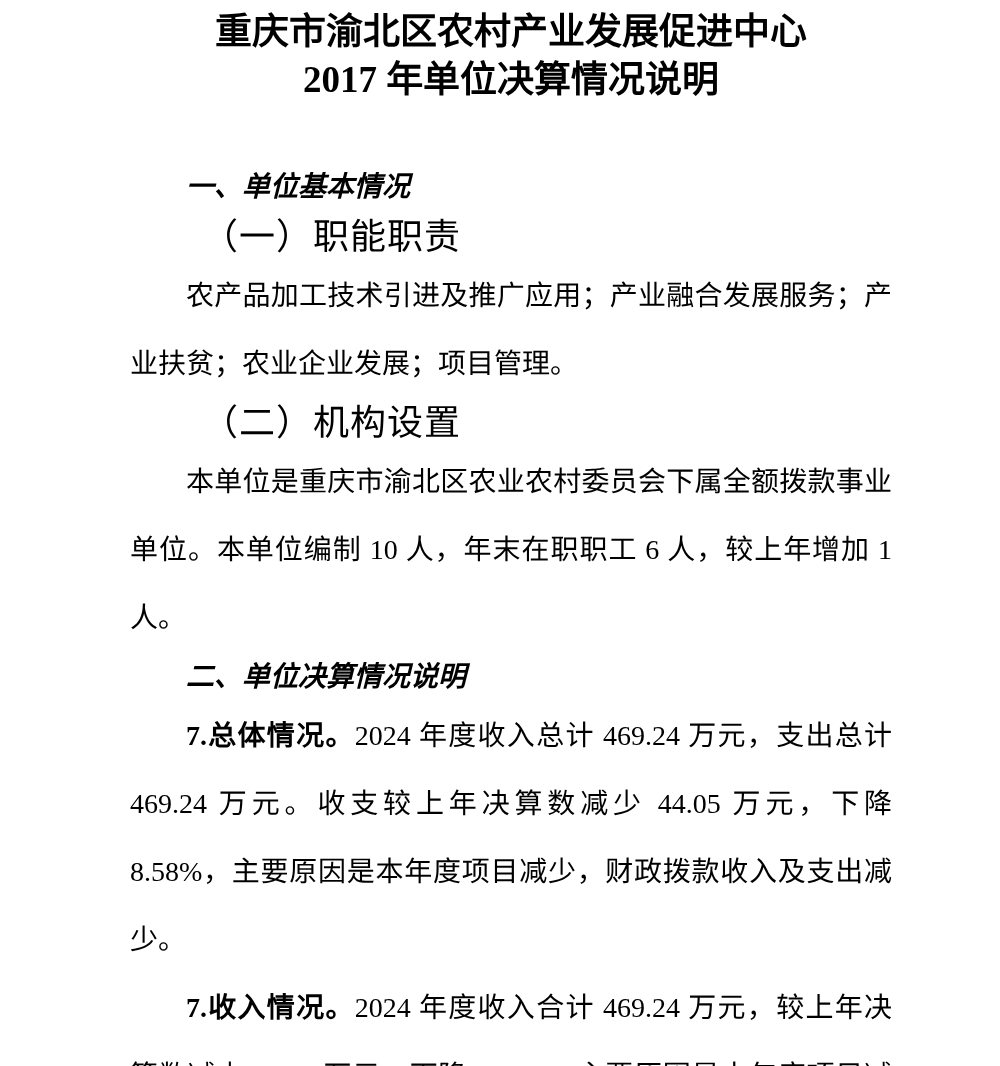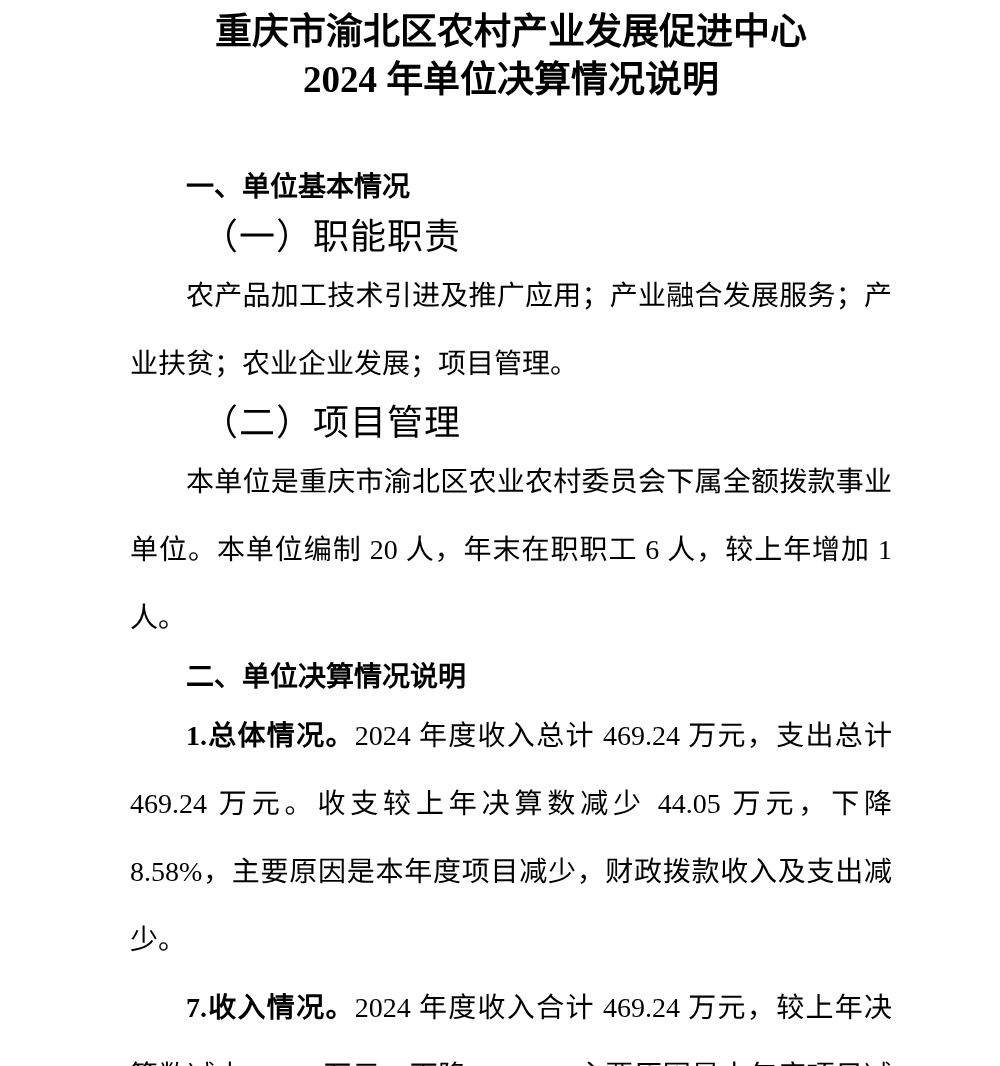--- a/index.html
+++ b/index.html
@@ -31,20 +31,21 @@
     display: block;
     white-space: nowrap;
   }
   .sec-heading {
     margin: 0;
     font-family: "Liberation Sans", "DejaVu Sans", sans-serif;
     font-weight: bold;
     font-size: 28px;
     line-height: 50px;
     text-indent: 2em;
+    font-style: italic;
   }
   .sec-heading.first {
     margin-top: 58px;
   }
   .sub-heading {
     margin: 0;
     font-size: 36px;
     line-height: 50px;
     text-indent: 2em;
     letter-spacing: 1px;
@@ -61,37 +62,37 @@
     font-weight: bold;
   }
 </style>
 </head>
 <body>
 
 <div class="page">
 
   <h1 class="doc-title">
     <span class="title-line">重庆市渝北区农村产业发展促进中心</span>
-    <span class="title-line">2024 年单位决算情况说明</span>
+    <span class="title-line">2017 年单位决算情况说明</span>
   </h1>
 
   <p class="sec-heading first">一、单位基本情况</p>
 
   <p class="sub-heading">（一）职能职责</p>
 
   <p class="para">农产品加工技术引进及推广应用；产业融合发展服务；产业扶贫；农业企业发展；项目管理。</p>
 
-  <p class="sub-heading">（二）项目管理</p>
+  <p class="sub-heading">（二）机构设置</p>
 
-  <p class="para">本单位是重庆市渝北区农业农村委员会下属全额拨款事业单位。本单位编制 20 人，年末在职职工 6 人，较上年增加 1 人。</p>
+  <p class="para">本单位是重庆市渝北区农业农村委员会下属全额拨款事业单位。本单位编制 10 人，年末在职职工 6 人，较上年增加 1 人。</p>
 
   <p class="sec-heading">二、单位决算情况说明</p>
 
 
   <p class="para">
-    <span class="lead">1.总体情况。</span><span>2024 年度收入总计 469.24 万元，支出总计 469.24 万元。收支较上年决算数减少 44.05 万元，下降 8.58%，主要原因是本年度项目减少，财政拨款收入及支出减少。</span>
+    <span class="lead">7.总体情况。</span><span>2024 年度收入总计 469.24 万元，支出总计 469.24 万元。收支较上年决算数减少 44.05 万元，下降 8.58%，主要原因是本年度项目减少，财政拨款收入及支出减少。</span>
   </p>
 
   <p class="para">
     <span class="lead">7.收入情况。</span><span>2024 年度收入合计 469.24 万元，较上年决算数减少 44.05 万元，下降 8.58%，主要原因是本年度项目减少，财政拨款收入减少。其中：财政拨款收入 469.24 万元，占 100%。此外，使用非财政拨款结余（含专用结余）0 万元，年初结转和结余 0 万元。</span>
   </p>
 
 </div>
 
 </body></html>

